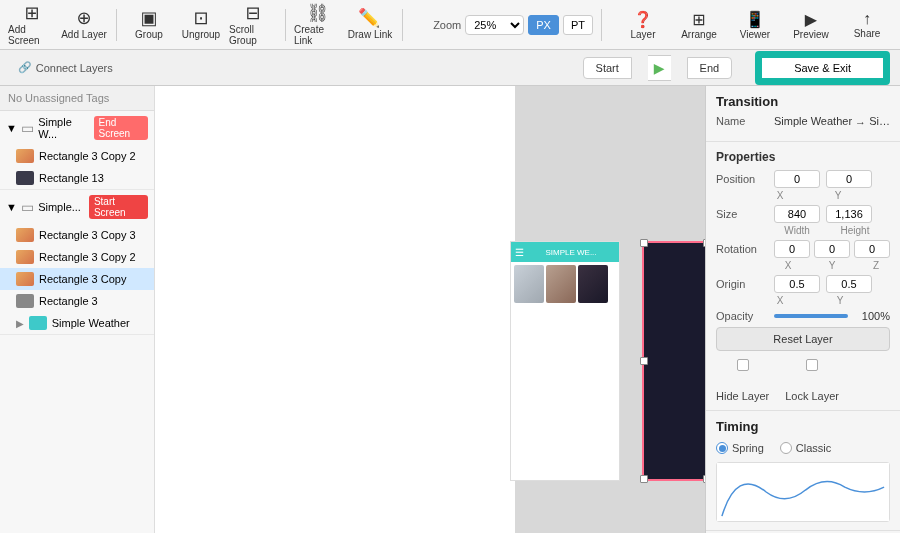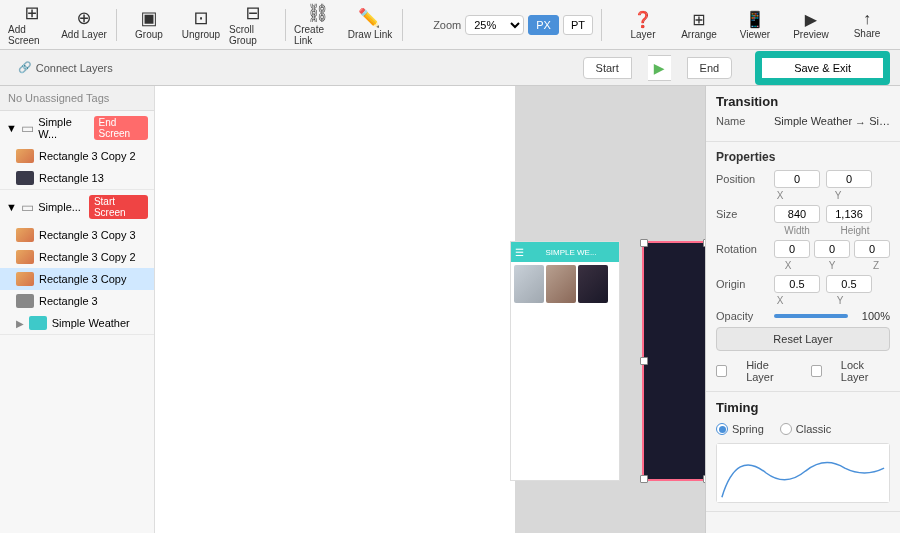--- a/index.html
+++ b/index.html
@@ -354,20 +354,21 @@
       display: flex;
       align-items: center;
       gap: 16px;
     }
     .cb-label {
       display: flex;
       align-items: center;
       gap: 19px;
       font-size: 11px;
       color: #444;
+      flex-direction: column;
     }
     .checkbox { width: 12px; height: 12px; border: 1px solid #aaa; border-radius: 2px; background: white; }
     .timing-title { font-size: 13px; font-weight: 600; color: #222; margin-bottom: 8px; }
     .radio-row {
       display: flex;
       align-items: center;
       gap: 16px;
       margin-bottom: 8px;
     }
     .radio-label {

